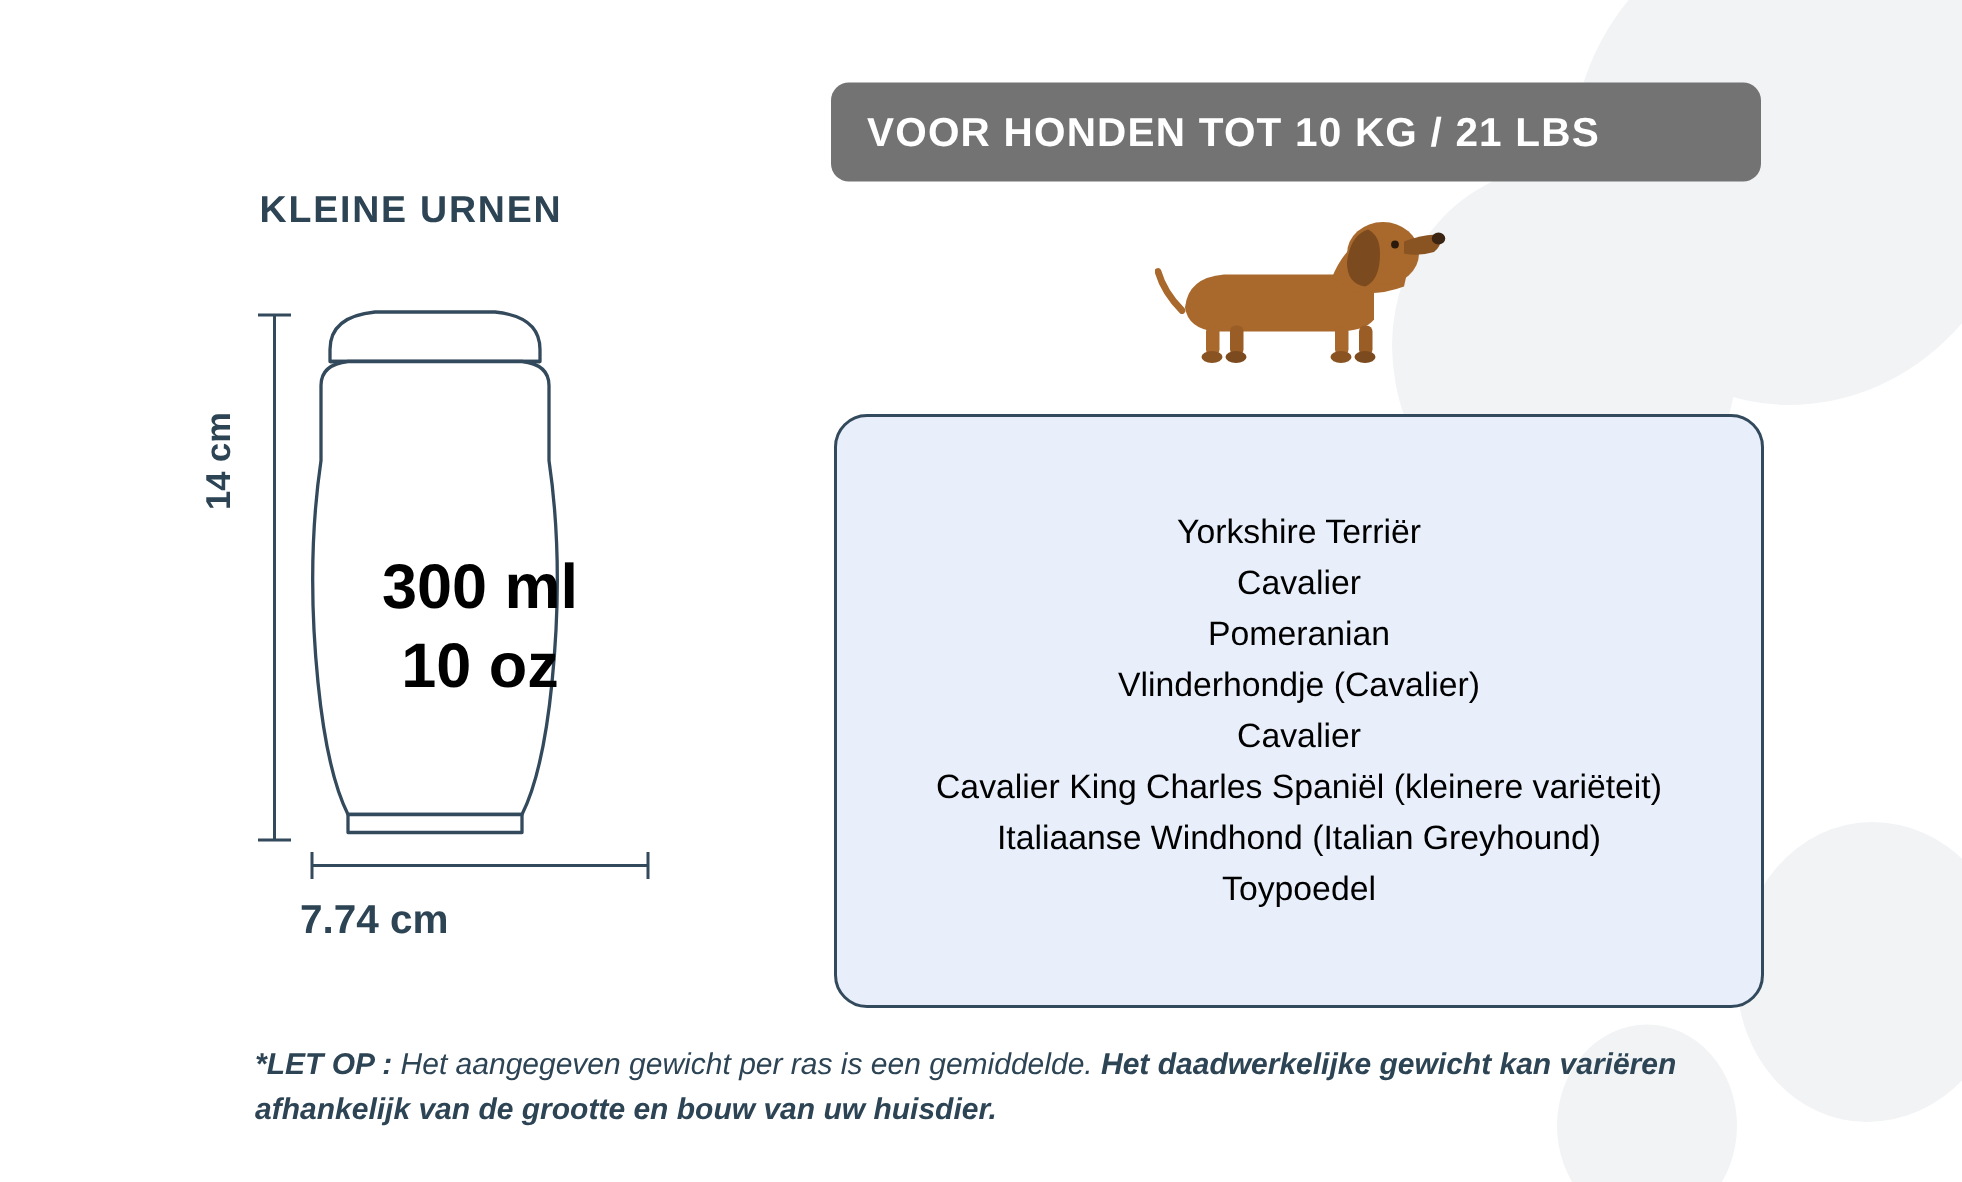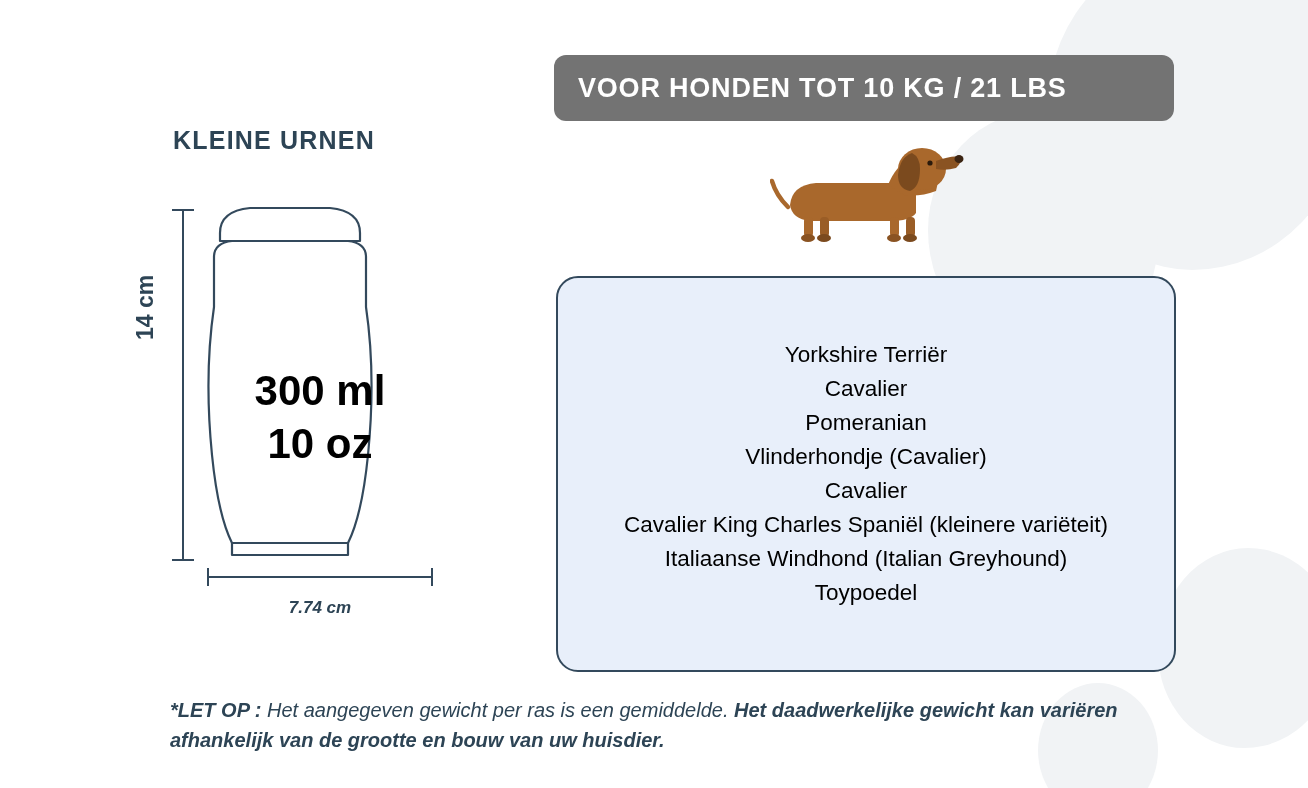--- a/index.html
+++ b/index.html
@@ -75,25 +75,23 @@
     font-weight: bold;
     color: #2d4455;
     transform: rotate(-90deg);
     transform-origin: left top;
     white-space: nowrap;
   }
   .horiz-dim-label {
     position: absolute;
     left: 200px; top: 598px;
     width: 240px;
-    text-align: center;
-    font-size: 17px;
-    font-weight: bold;
-    color: #2d4455;
-    font-style: italic;
+    font-size: 27px;
+    font-weight: bold;
+    color: #2d4455;
   }
   .urn-volume {
     position: absolute;
     left: 195px; top: 365px;
     width: 250px;
     text-align: center;
     font-size: 42px;
     font-weight: bold;
     line-height: 1.25;
     color: #000000;

